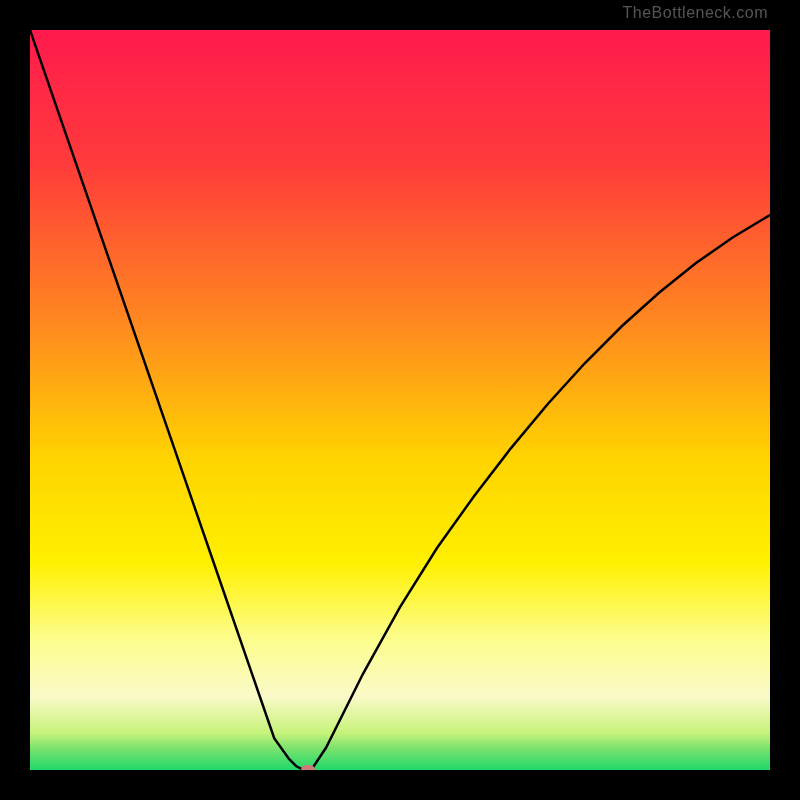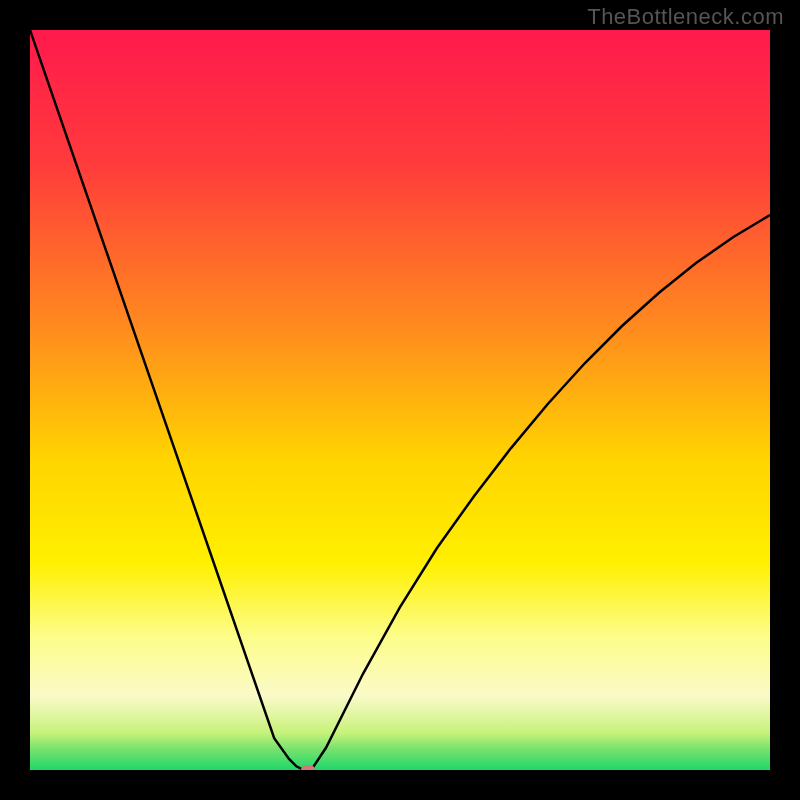--- a/index.html
+++ b/index.html
@@ -7,23 +7,23 @@
     padding: 0;
     width: 800px;
     height: 800px;
     background: #000;
     position: relative;
     font-family: Arial, Helvetica, sans-serif;
   }
   .watermark {
     position: absolute;
     top: 4px;
-    right: 16px;
+    right: 32px;
     color: #555;
-    font-size: 22px;
+    font-size: 16px;
     font-weight: 400;
     letter-spacing: 0.5px;
     z-index: 10;
   }
   .plot-area {
     position: absolute;
     left: 30px;
     top: 30px;
     width: 740px;
     height: 740px;

